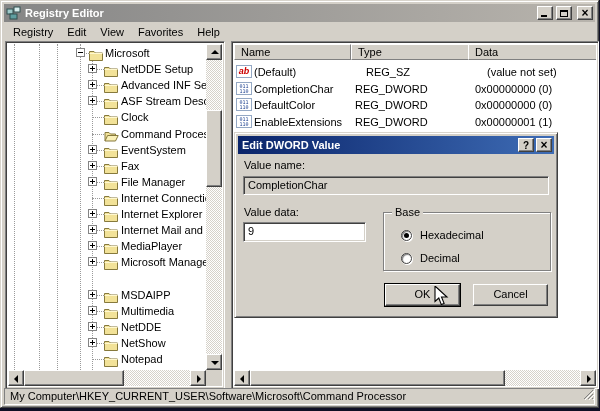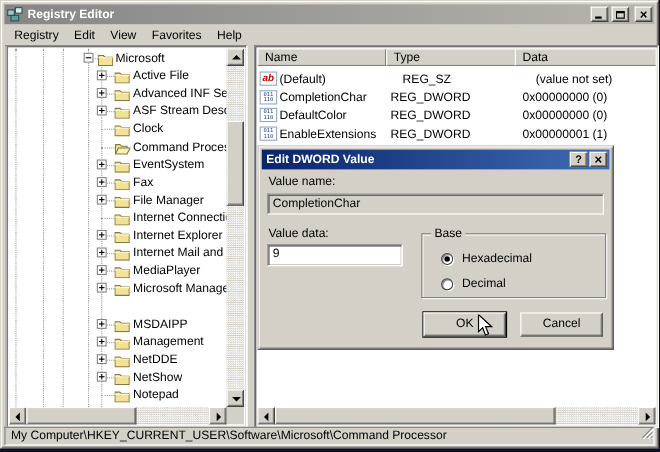--- a/index.html
+++ b/index.html
@@ -188,21 +188,21 @@
               </svg></span>
             <span class="tree-label" style="left:97px">Microsoft</span>
           </div>
           <div class="tree-row" style="top: 17.1px;">
             <span class="hconn" style="left:84px;width:12px"></span>
             <span class="expand-box plus" style="left:80px"></span>
             <span class="tree-folder" style="left:96px"><svg width="14" height="12" viewBox="0 0 14 12">
                 <path d="M0.5 2.5 L5 2.5 L6.5 4 L13.5 4 L13.5 11.5 L0.5 11.5 Z" fill="#f2e298" stroke="#86793c"></path>
                 <path d="M0.5 4.5 L13.5 4.5" stroke="#fff8cf"></path>
               </svg></span>
-            <span class="tree-label" style="left:113px">Active File</span>
+            <span class="tree-label" style="left:113px">NetDDE Setup</span>
           </div>
           <div class="tree-row" style="top: 33.2px;">
             <span class="hconn" style="left:84px;width:12px"></span>
             <span class="expand-box plus" style="left:80px"></span>
             <span class="tree-folder" style="left:96px"><svg width="14" height="12" viewBox="0 0 14 12">
                 <path d="M0.5 2.5 L5 2.5 L6.5 4 L13.5 4 L13.5 11.5 L0.5 11.5 Z" fill="#f2e298" stroke="#86793c"></path>
                 <path d="M0.5 4.5 L13.5 4.5" stroke="#fff8cf"></path>
               </svg></span>
             <span class="tree-label" style="left:113px">Advanced INF Setup</span>
           </div>
@@ -311,21 +311,21 @@
               </svg></span>
             <span class="tree-label" style="left:113px">MSDAIPP</span>
           </div>
           <div class="tree-row" style="top: 258.6px;">
             <span class="hconn" style="left:84px;width:12px"></span>
             <span class="expand-box plus" style="left:80px"></span>
             <span class="tree-folder" style="left:96px"><svg width="14" height="12" viewBox="0 0 14 12">
                 <path d="M0.5 2.5 L5 2.5 L6.5 4 L13.5 4 L13.5 11.5 L0.5 11.5 Z" fill="#f2e298" stroke="#86793c"></path>
                 <path d="M0.5 4.5 L13.5 4.5" stroke="#fff8cf"></path>
               </svg></span>
-            <span class="tree-label" style="left:113px">Management</span>
+            <span class="tree-label" style="left:113px">Multimedia</span>
           </div>
           <div class="tree-row" style="top: 274.7px;">
             <span class="hconn" style="left:84px;width:12px"></span>
             <span class="expand-box plus" style="left:80px"></span>
             <span class="tree-folder" style="left:96px"><svg width="14" height="12" viewBox="0 0 14 12">
                 <path d="M0.5 2.5 L5 2.5 L6.5 4 L13.5 4 L13.5 11.5 L0.5 11.5 Z" fill="#f2e298" stroke="#86793c"></path>
                 <path d="M0.5 4.5 L13.5 4.5" stroke="#fff8cf"></path>
               </svg></span>
             <span class="tree-label" style="left:113px">NetDDE</span>
           </div>

